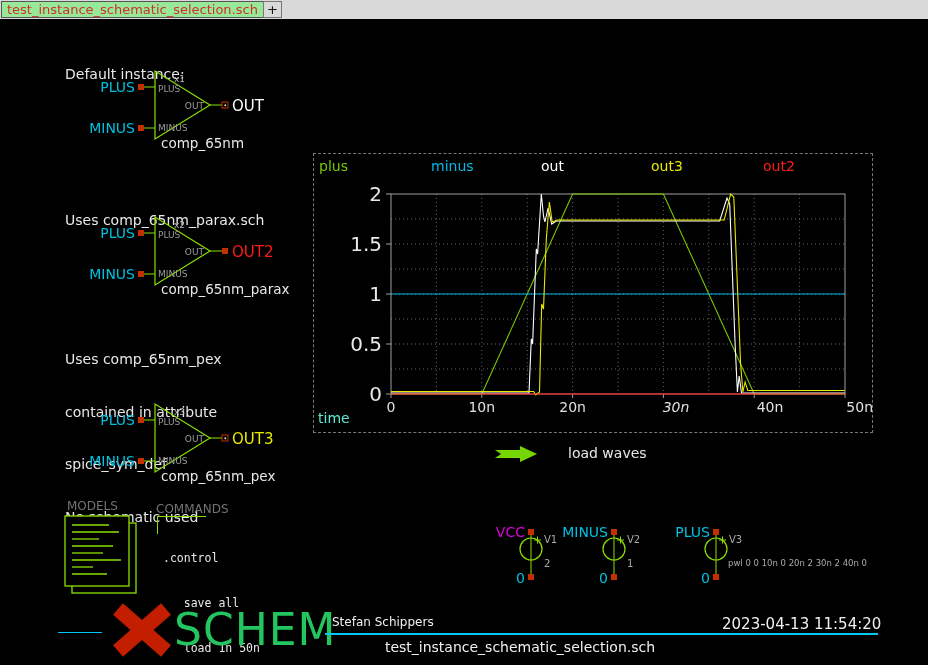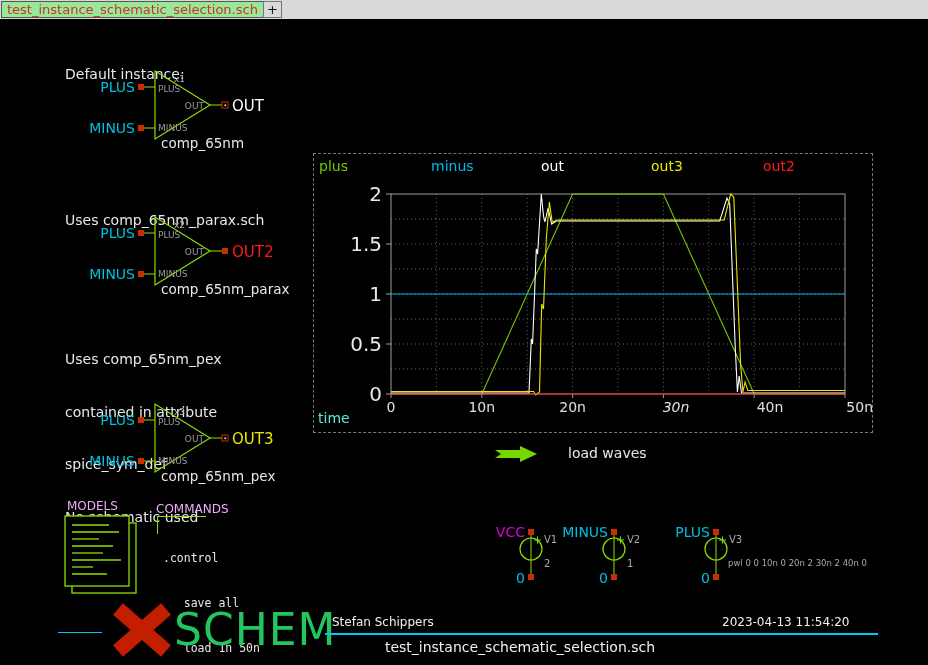--- a/index.html
+++ b/index.html
@@ -7,41 +7,41 @@
        font-family:"DejaVu Sans",sans-serif;-webkit-font-smoothing:antialiased;}
   .abs{position:absolute;}
   
   .tabbar{position:absolute;left:0;top:0;width:928px;height:19px;background:#d9d9d9;}
   .tab{position:absolute;left:1px;top:1px;height:15px;padding:0 5px;background:#99e899;
        border:1px solid #555;color:#cc3328;font-size:13px;line-height:15px;white-space:nowrap;}
   .tab-plus{position:absolute;left:263px;top:1px;width:17px;height:15px;background:#d9d9d9;
        border:1px solid #777;color:#111;font-size:13px;line-height:15px;text-align:center;}
   
   .heading{position:absolute;color:#e8e8e8;font-size:14px;line-height:17.5px;white-space:pre;}
-  .small-label{position:absolute;color:#f0abfc;font-size:12px;}
+  .small-label{position:absolute;color:#737373;font-size:12px;}
   
   .graph-box{position:absolute;left:313px;top:153px;width:558px;height:278px;border:1px dashed #787878;}
   .graph-box svg{position:absolute;left:0;top:0;}
   .legend-item{position:absolute;top:4px;font-size:14px;white-space:nowrap;}
   .xtick{position:absolute;top:245px;width:56px;text-align:center;color:#e0e0e0;font-size:14px;}
   .ytick{position:absolute;left:0;width:68px;text-align:right;color:#e8e8e8;font-size:20px;}
   .time-label{position:absolute;left:4px;top:256px;color:#5eead4;font-size:14px;}
   
   .launch-text{position:absolute;left:541px;top:445px;color:#e8e8e8;font-size:14px;margin-left:27px;}
   
   .cmd-corner{position:absolute;left:157px;top:516px;width:48px;height:17px;
               border-top:1px solid #8be000;border-left:1px solid #8be000;}
   .code{position:absolute;left:163px;top:521px;color:#e8e8e8;
         font-family:"DejaVu Sans Mono",monospace;font-size:11.5px;line-height:15px;white-space:pre;}
   
   .cyan-line{position:absolute;background:#00c8f0;}
   .logo{position:absolute;left:110px;top:604px;display:flex;align-items:center;}
   .logo-rest{color:#22c55e;font-size:44px;letter-spacing:1px;line-height:52px;}
   .author{position:absolute;left:332px;top:615px;color:#f0f0f0;font-size:12px;}
-  .datetime{position:absolute;left:722px;top:615px;color:#f0f0f0;font-size:12px;white-space:nowrap;}
+  .datetime{position:absolute;left:722px;top:615px;color:#f0f0f0;font-size:15px;white-space:nowrap;}
   .filename{position:absolute;left:310px;top:639px;width:420px;text-align:center;color:#f0f0f0;font-size:14px;}
   svg{overflow:visible;}
   svg text{font-family:"DejaVu Sans",sans-serif;}
 </style>
 </head>
 <body>
 
 <div class="tabbar">
   <div class="tab">test_instance_schematic_selection.sch</div>
   <div class="tab-plus">+</div>

